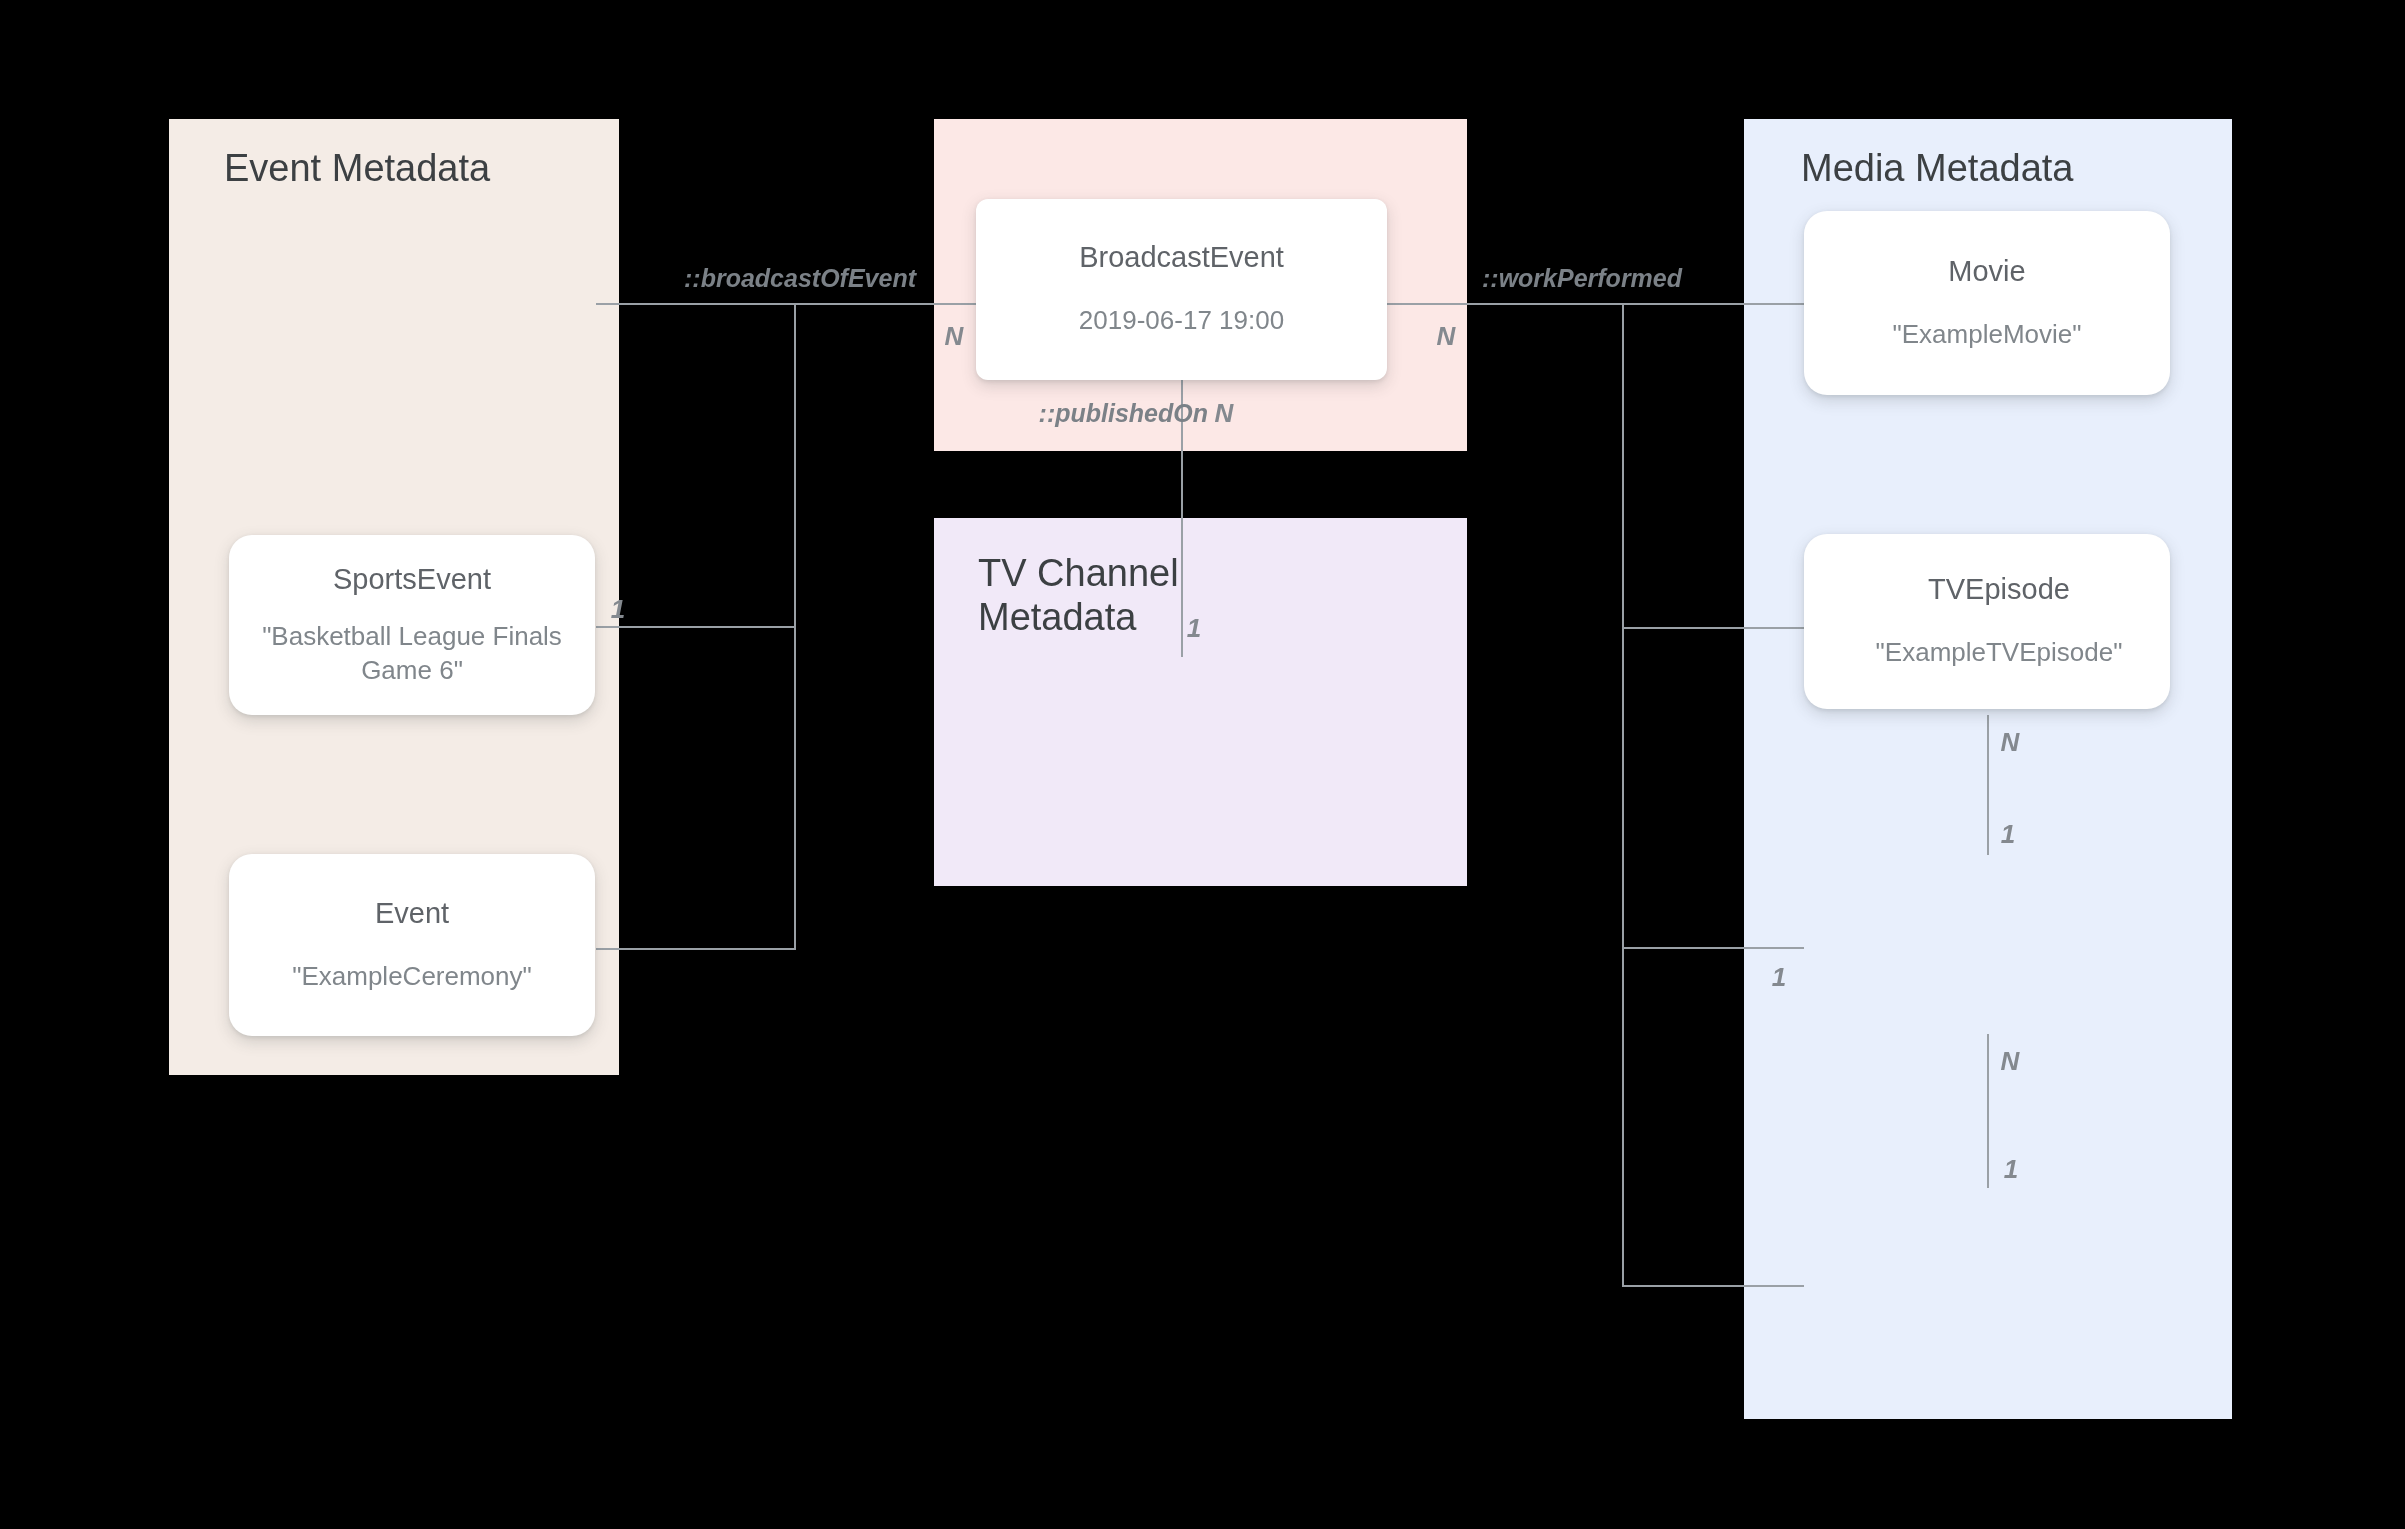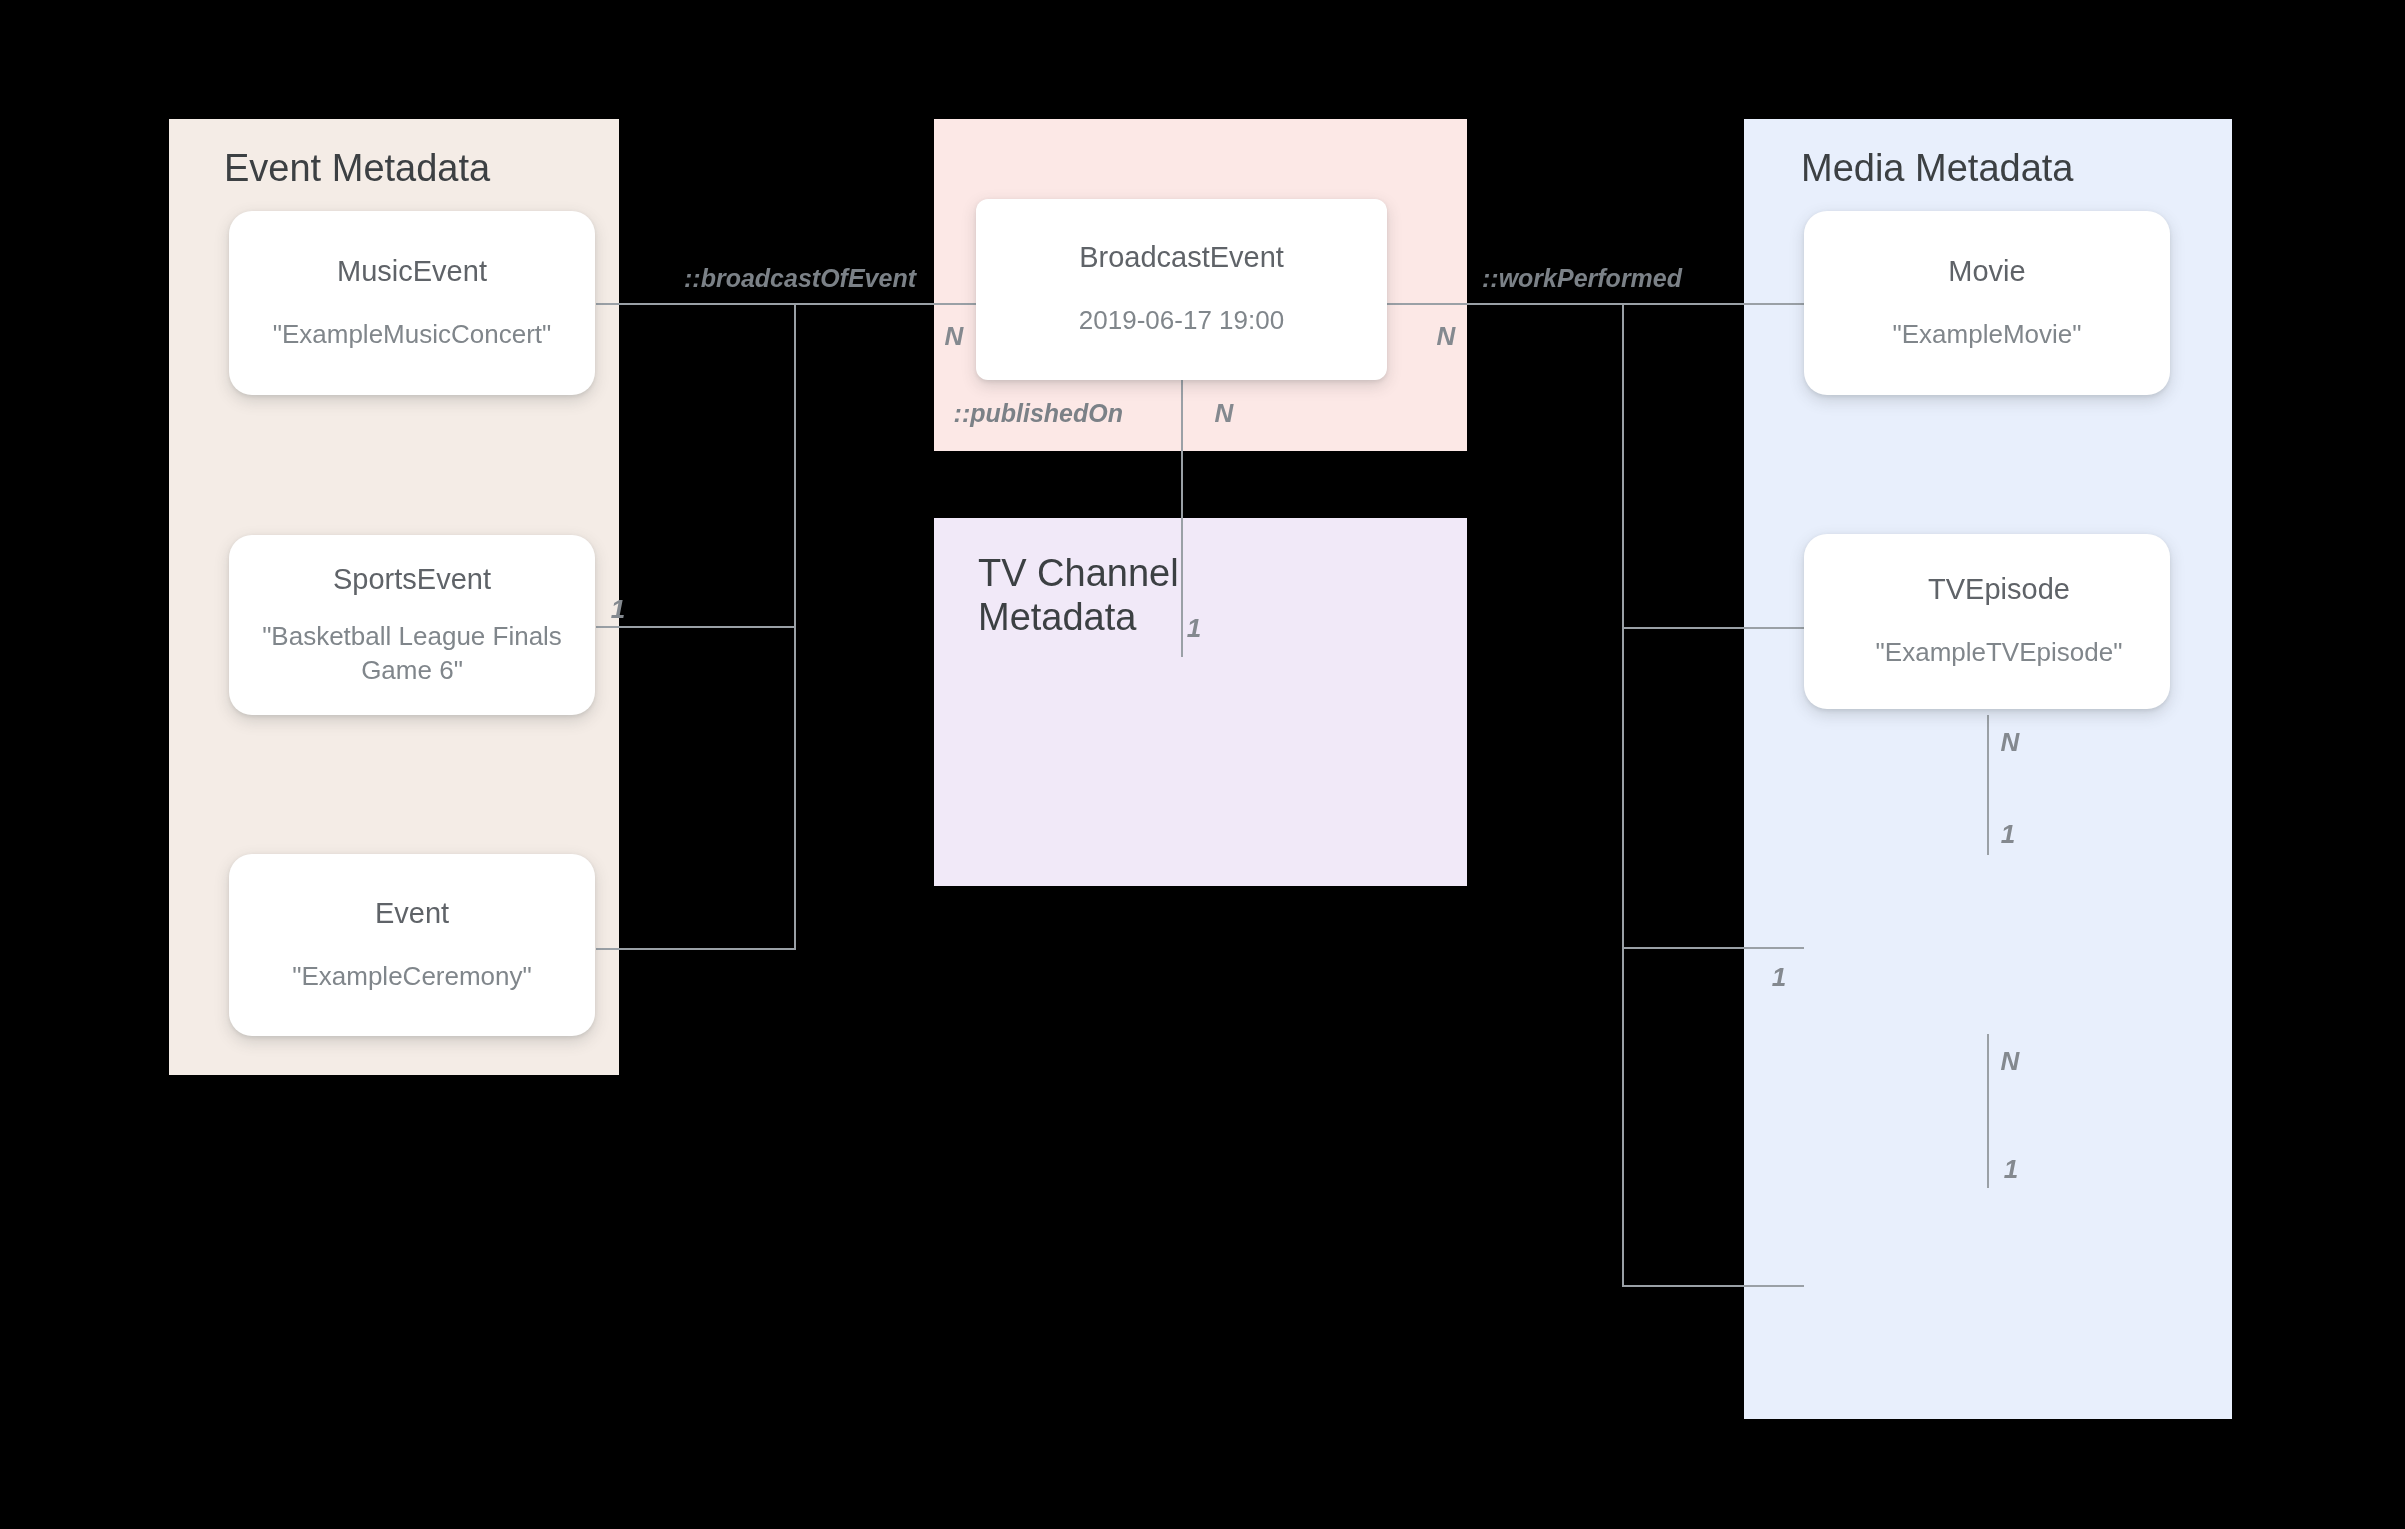--- a/index.html
+++ b/index.html
@@ -63,37 +63,33 @@
   <div class="vline" style="left:1622px; top:303px; height:984px;"></div>
   <div class="hline" style="left:1623px; top:627px; width:181px;"></div>
   <div class="hline" style="left:1623px; top:947px; width:181px;"></div>
   <div class="hline" style="left:1623px; top:1285px; width:181px;"></div>
 
   <div class="vline" style="left:1987px; top:715px; height:140px;"></div>
   <div class="vline" style="left:1987px; top:1034px; height:154px;"></div>
 
   <div class="edge-label" style="left:800px; top:293px;">::broadcastOfEvent</div>
   <div class="edge-label" style="left:1582px; top:293px;">::workPerformed</div>
-  <div class="edge-label align-right" style="left:1123px; top:413px;">::publishedOn</div>
+  <div class="edge-label align-right" style="left:1208px; top:413px;">::publishedOn</div>
 
   <div class="card" style="left:954px;  top:336px;">N</div>
   <div class="card" style="left:618px;  top:609px;">1</div>
   <div class="card" style="left:1446px; top:336px;">N</div>
   <div class="card" style="left:1224px; top:413px;">N</div>
   <div class="card" style="left:1194px; top:628px;">1</div>
   <div class="card" style="left:2010px; top:742px;">N</div>
   <div class="card" style="left:2008px; top:834px;">1</div>
   <div class="card" style="left:1779px; top:977px;">1</div>
   <div class="card" style="left:2010px; top:1061px;">N</div>
   <div class="card" style="left:2011px; top:1169px;">1</div>
 
-  <div class="node" style="left:229px; top:211px; width:366px; height:184px;">
-    <div class="node-label">MusicEvent</div>
-    <div class="node-value">"ExampleMusicConcert"</div>
-  </div>
 
   <div class="node" style="left:229px; top:535px; width:366px; height:180px; gap:23px;">
     <div class="node-label">SportsEvent</div>
     <div class="node-value" style="padding:0 29px;">"Basketball League Finals Game 6"</div>
   </div>
 
   <div class="node" style="left:229px; top:854px; width:366px; height:182px;">
     <div class="node-label">Event</div>
     <div class="node-value">"ExampleCeremony"</div>
   </div>

